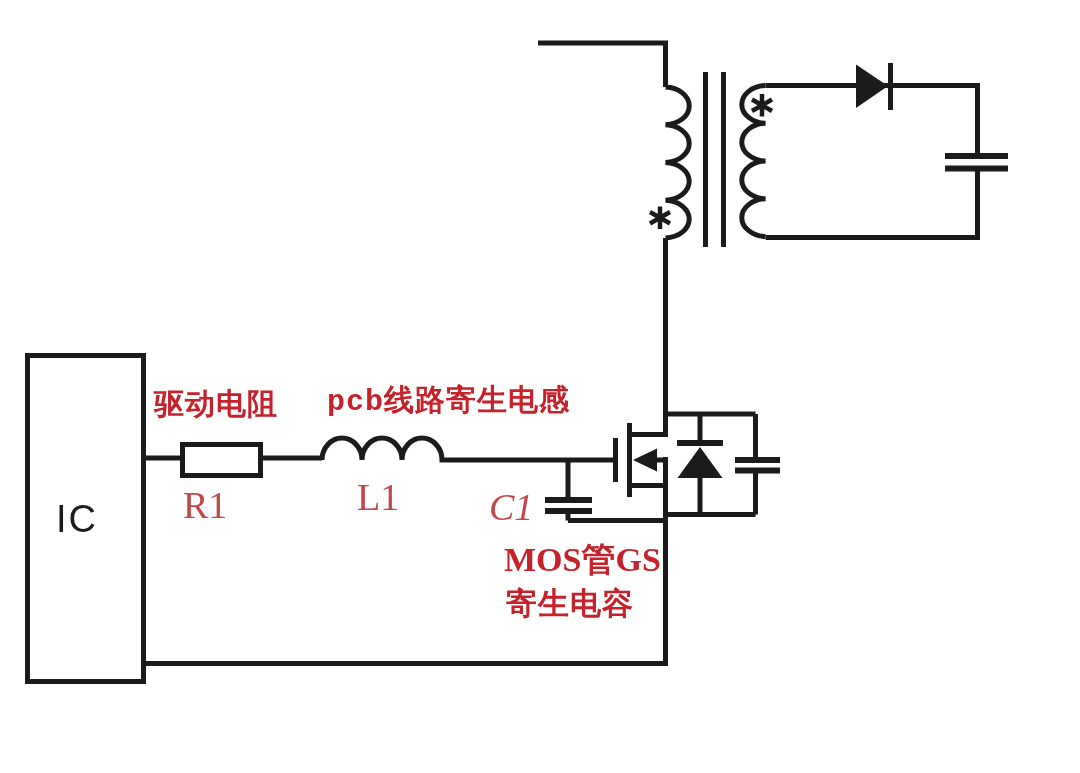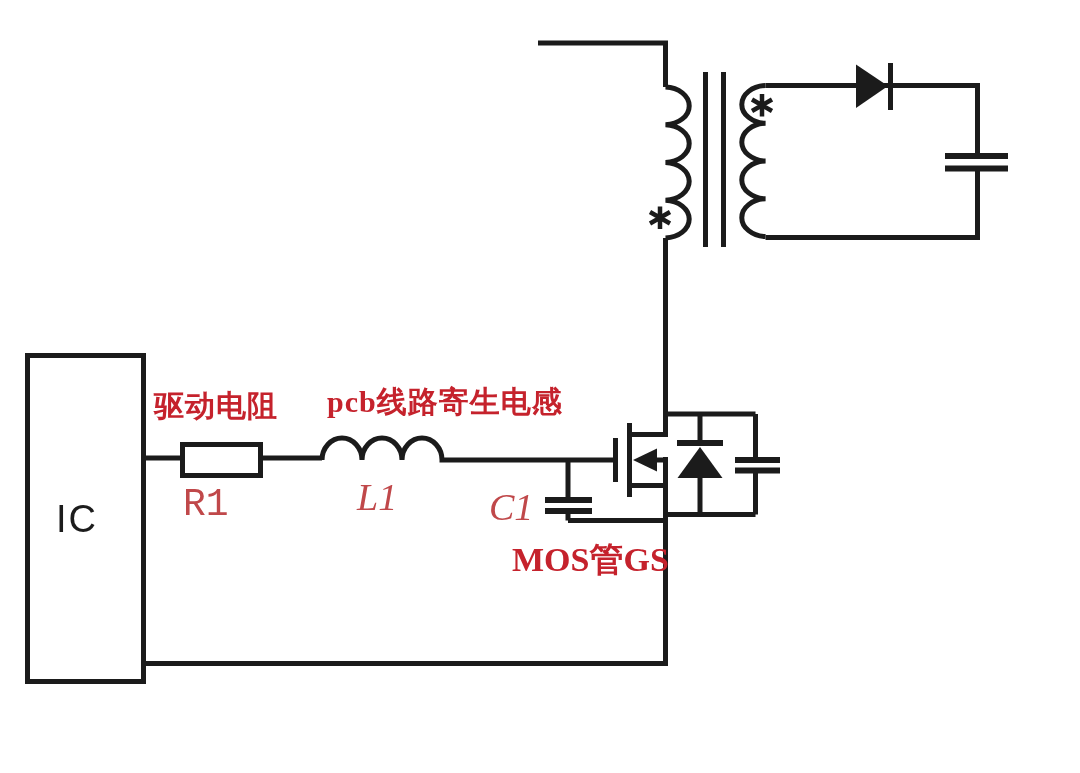--- a/index.html
+++ b/index.html
@@ -7,42 +7,41 @@
     position:relative;
     width:1080px;height:773px;
     background:#ffffff;
     overflow:hidden;
     font-family:"Liberation Sans","DejaVu Sans",sans-serif;
   }
   .canvas svg{position:absolute;left:0;top:0;}
   .lbl{position:absolute;line-height:1;white-space:nowrap;}
   .ann{ 
     color:#c5222c;
-    font-family:Liberation Serif, serif;
+    font-family:Liberation Mono, monospace;
     font-weight:bold;
     font-size:30px;
     letter-spacing:1px;
   }
   .ref{ 
     color:#c0484a;
     font-family:"Liberation Serif","DejaVu Serif",serif;
     font-size:38px;
   }
   .ic-label{
     color:#1c1c1c;
     font-family:Liberation Sans, sans-serif;
     font-size:38px;
     letter-spacing:2px;
   }
   .ann-mixed{
     color:#c5222c;
     font-family:"Liberation Serif","DejaVu Serif",serif;
     font-weight:bold;
     font-size:34px;
-    margin-left:8px;
   }
 </style>
 </head>
 <body>
 
 <div class="canvas">
 
   <svg width="1080" height="773" viewBox="0 0 1080 773">
     <g stroke="#1b1b1b" stroke-width="5" fill="none" stroke-linejoin="miter" stroke-linecap="butt">
 
@@ -116,22 +115,23 @@
 
     </g>
   </svg>
 
   <div class="lbl ic-label" style="left:56px;top:500px;">IC</div>
 
   <div class="lbl ann" style="left:154px;top:391px;">驱动电阻</div>
 
   <div class="lbl ann" style="left:327px;top:387px;text-align:right;">pcb线路寄生电感</div>
 
-  <div class="lbl ref" style="left:183px;top:486px;font-family:Liberation Mono, monospace;">R1</div>
+  <div class="lbl ref" style="left:183px;top:486px;">R1</div>
 
-  <div class="lbl ref" style="left:357px;top:478px;font-style:italic;">L1</div>
+  <div class="lbl ref" style="left:357px;top:478px;">L1</div>
 
   <div class="lbl ref" style="left:489px;top:488px;font-style:italic;">C1</div>
 
   <div class="lbl ann-mixed" style="left:504px;top:543px;">MOS管GS</div>
 
+  <div class="lbl ann" style="left:506px;top:590px;font-size:31px;">寄生电容</div>
 
 </div>
 
 </body></html>

